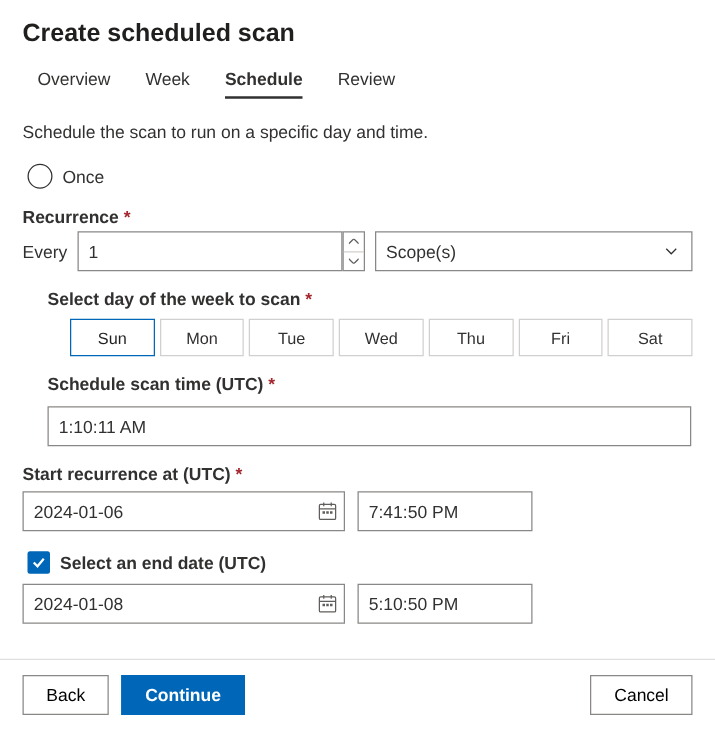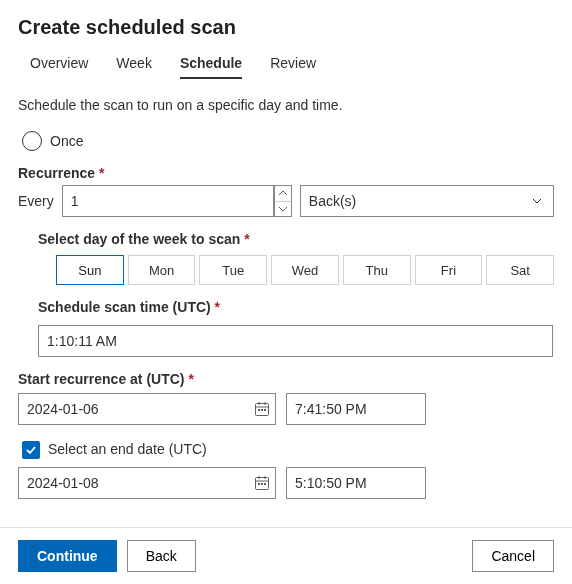--- a/index.html
+++ b/index.html
@@ -171,24 +171,26 @@
     right: 6px;
     top: 50%;
     transform: translateY(-50%);
     width: 16px; height: 16px;
     color: #605e5c;
     cursor: pointer;
   }
   .time-input { width: 140px; }
   .checkbox-row {
     display: flex;
+    align-items: center;
     gap: 8px;
     margin-bottom: 8px;
     padding-left: 4px;
     cursor: pointer;
+    font-weight: bold;
   }
   .checkbox {
     width: 18px; height: 18px;
     border-radius: 2px;
     background: #0067b8;
     display: flex;
     align-items: center;
     justify-content: center;
     color: #fff;
   }
@@ -257,21 +259,21 @@
             </svg>
         </div>
         <div class="spin-btn">
           <svg width="8" height="5" viewBox="0 0 8 5">
               <path d="M0 1 L4 5 L8 1" fill="none" stroke="#605e5c" stroke-width="1"></path>
             </svg>
         </div>
       </div>
     </div>
     <div class="select">
-      <span>Back(s)</span>
+      <span>Scope(s)</span>
       <span class="chev">
         <svg width="12" height="12" viewBox="0 0 12 12">
             <path d="M2 4 L6 8 L10 4" fill="none" stroke="#323130" stroke-width="1"></path>
           </svg>
       </span>
     </div>
   </div>
 
   <div class="section-indent">
     <div class="label">
@@ -335,17 +337,17 @@
             <rect x="7" y="8" width="2" height="2" fill="#605e5c"></rect>
             <rect x="10" y="8" width="2" height="2" fill="#605e5c"></rect>
           </svg>
       </span>
     </div>
     <input type="text" class="text-input time-input" value="5:10:50 PM" style="">
   </div>
 </div>
 
 <div class="footer">
+  <button class="btn">Back</button>
   <button class="btn primary">Continue</button>
-  <button class="btn">Back</button>
   <div class="spacer"></div>
   <button class="btn">Cancel</button>
 </div>
 
 </body></html>

